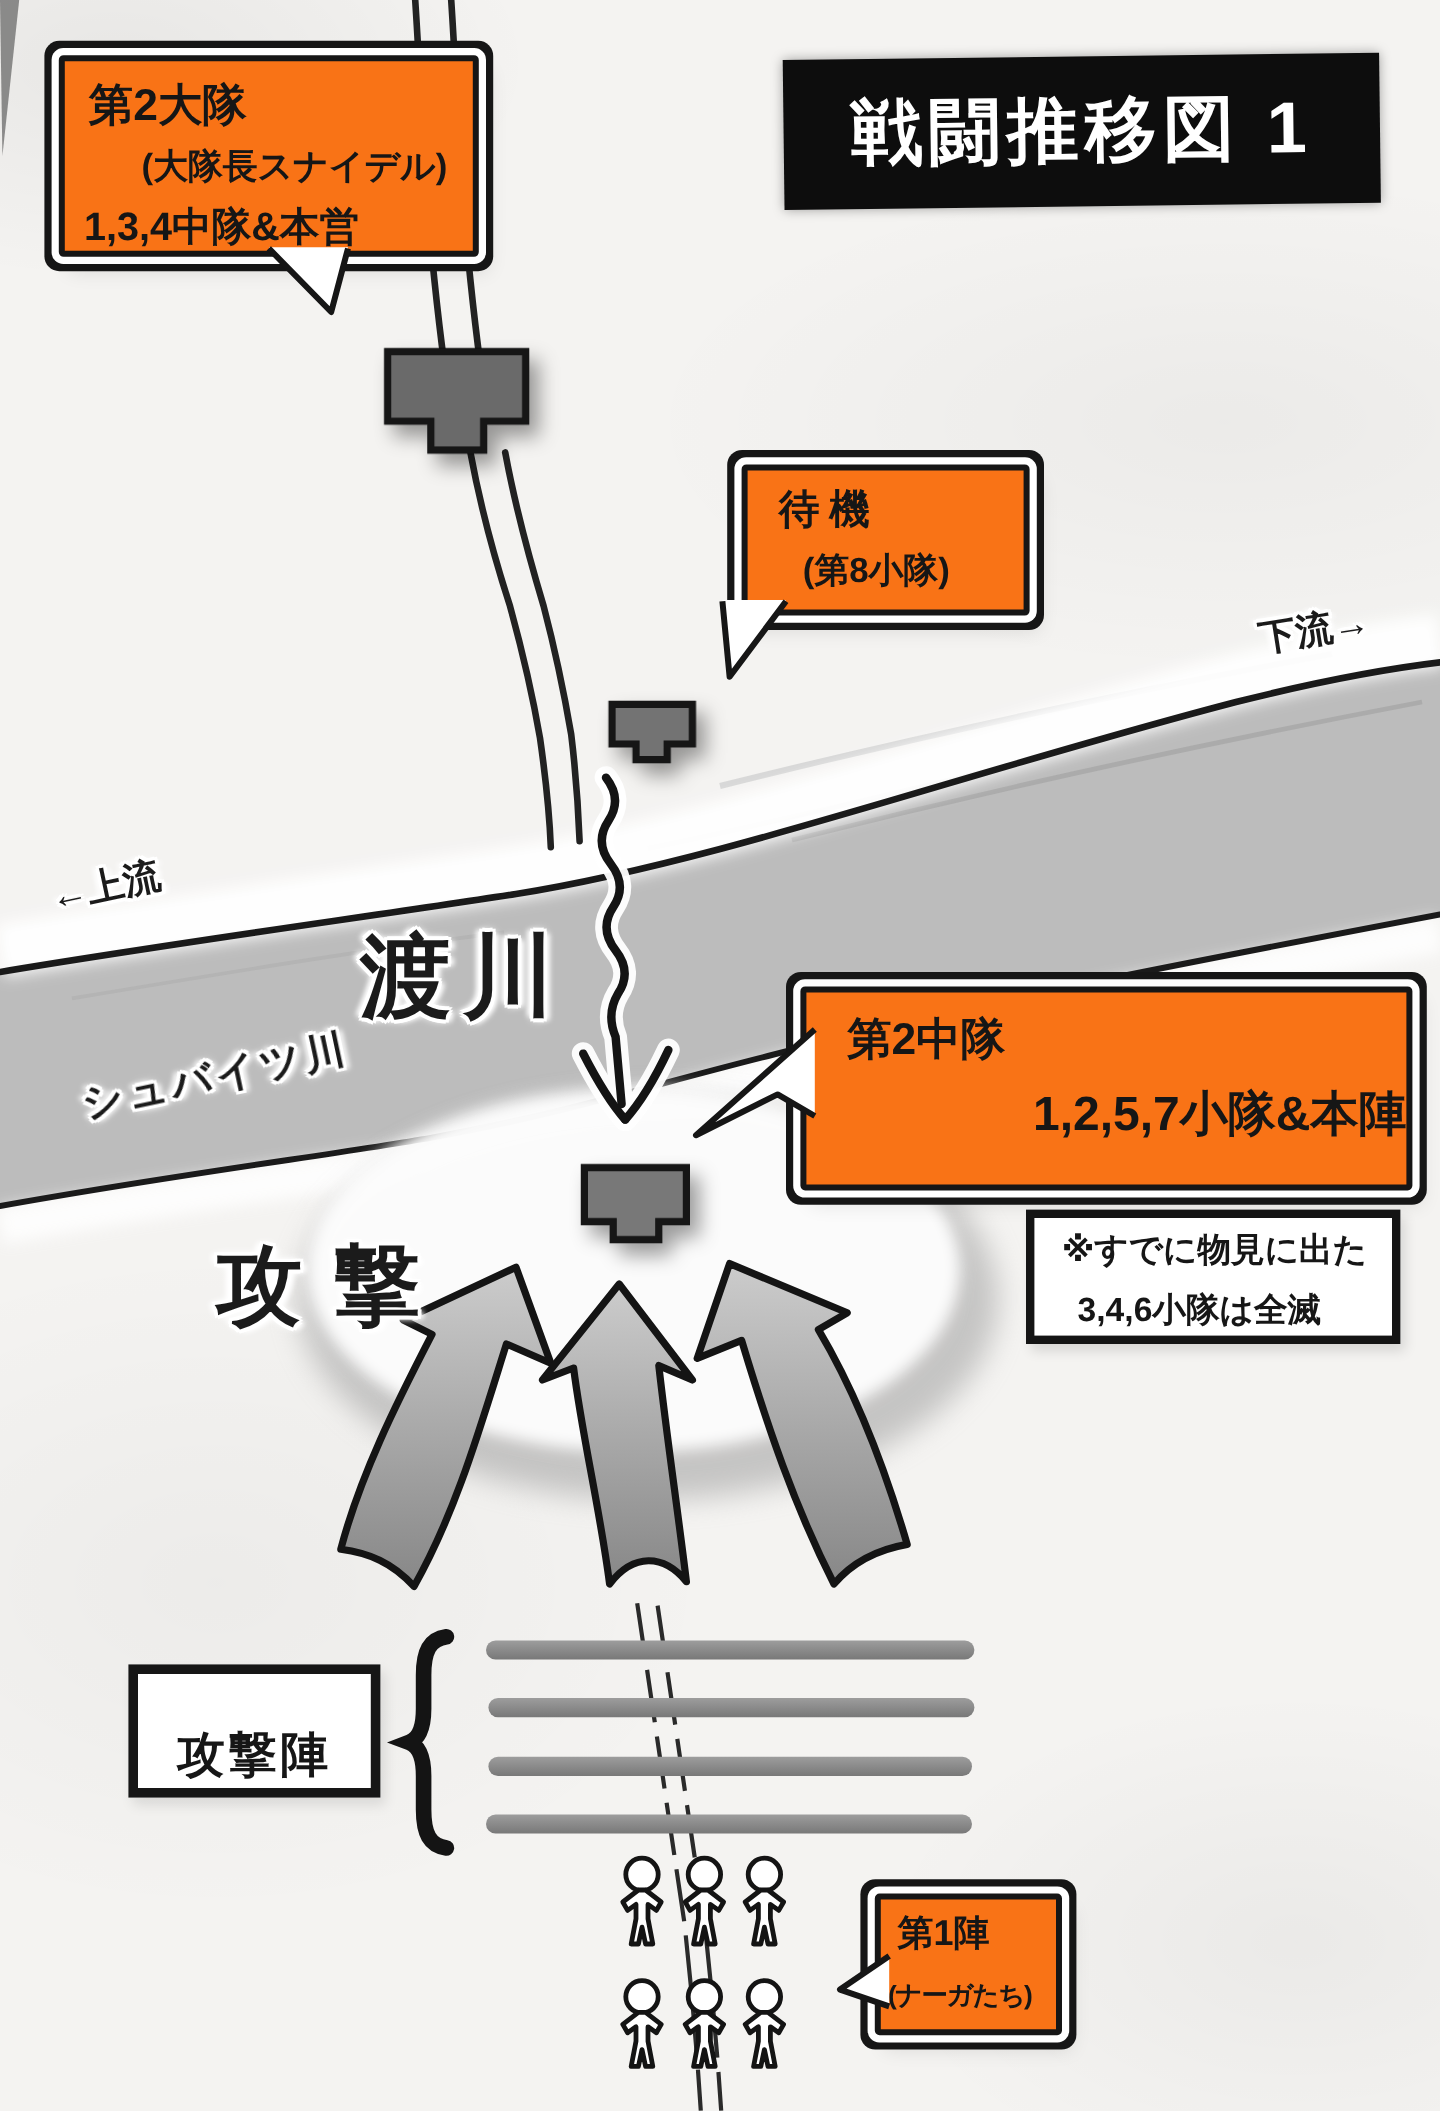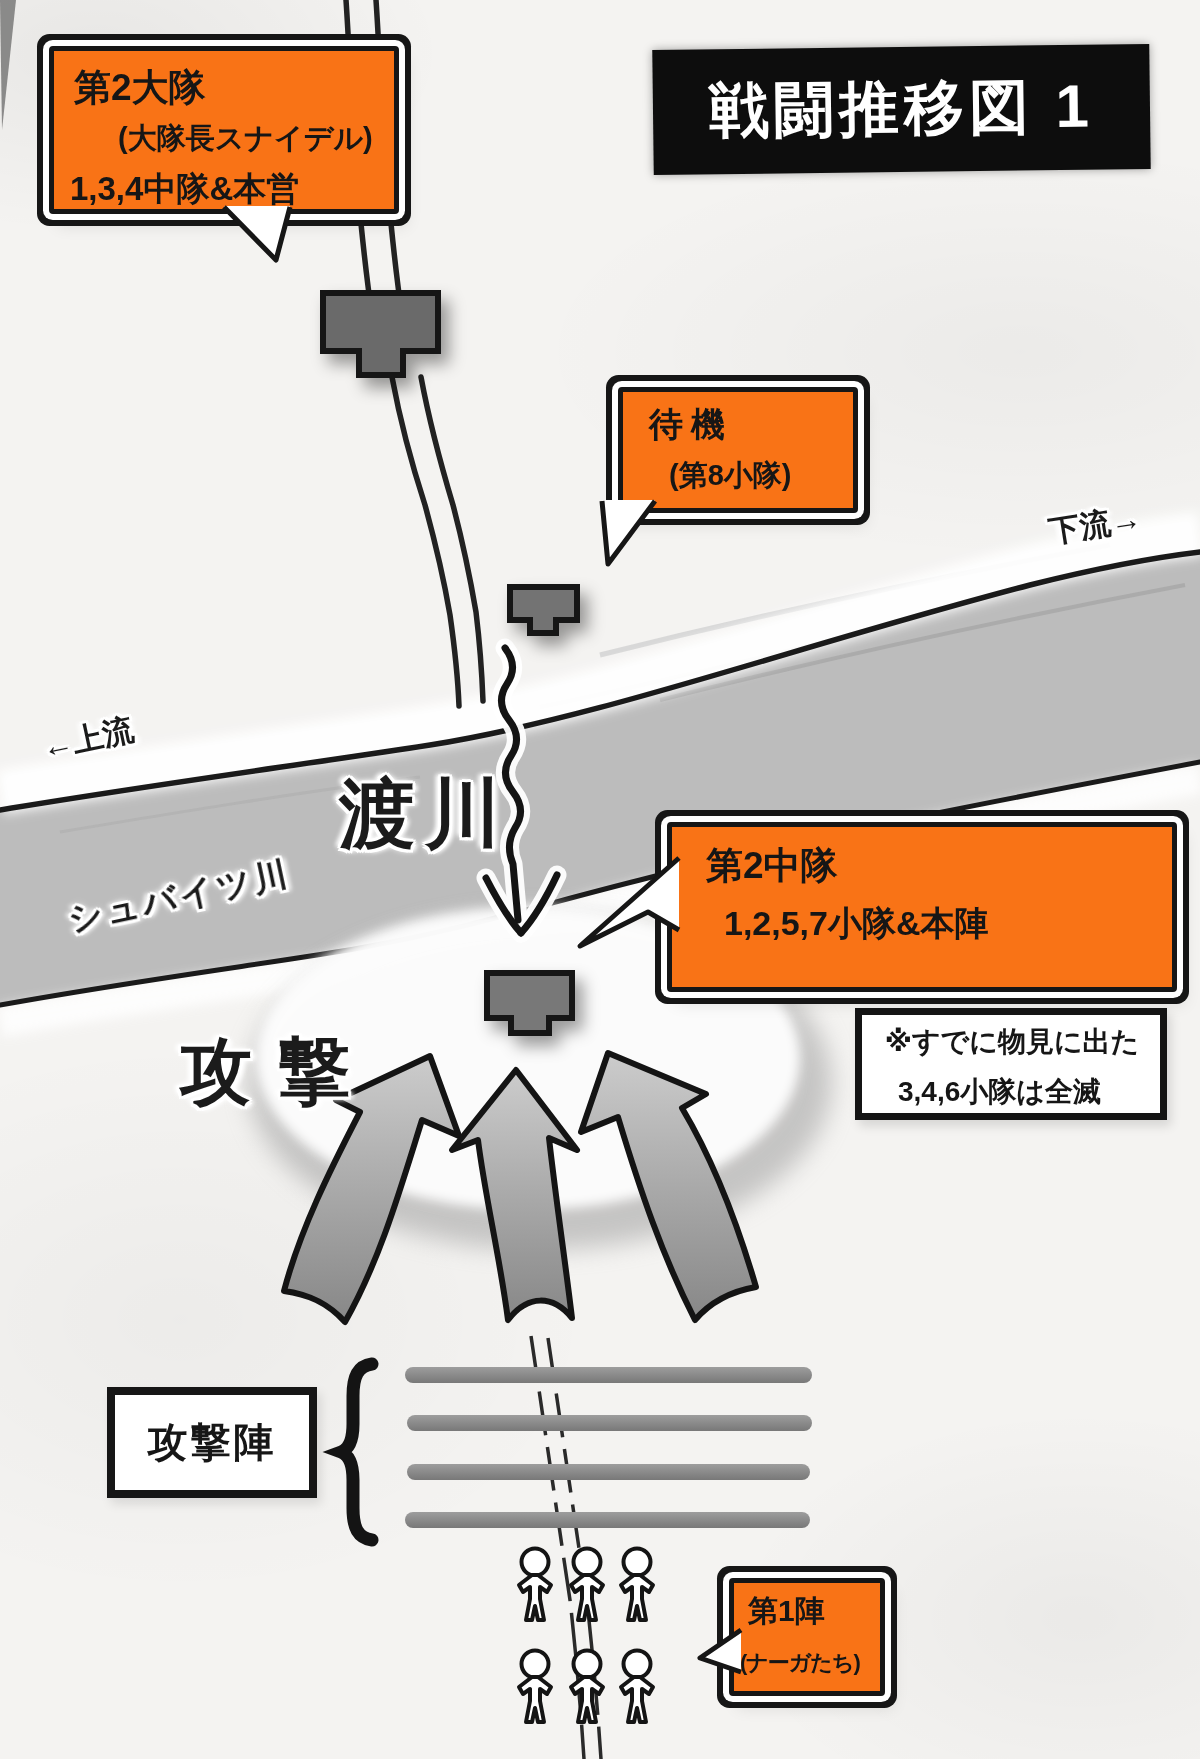--- a/index.html
+++ b/index.html
@@ -25,21 +25,21 @@
     text-shadow:
       3px 0 0 #fff,-3px 0 0 #fff,0 3px 0 #fff,0 -3px 0 #fff,
       2.5px 2.5px 0 #fff,-2.5px -2.5px 0 #fff,2.5px -2.5px 0 #fff,-2.5px 2.5px 0 #fff,
       5px 2px 4px #fff,-5px -2px 4px #fff,0 0 7px #fff,0 0 10px #fff;
   }
   .serifcjk{font-family:"Liberation Serif","DejaVu Serif",serif;}
 
   .label-upstream{left:38px;top:728px;font-size:31px;transform:rotate(-12deg);transform-origin:left top;}
   .label-downstream{left:1046px;top:512px;font-size:31px;transform:rotate(-9deg);transform-origin:left top;}
   .label-rivername{left:64px;top:898px;font-size:34px;letter-spacing:3px;transform:rotate(-12deg);transform-origin:left top;}
-  .label-crossing{left:300px;top:764px;font-size:76px;letter-spacing:10px;margin-left:39px;}
+  .label-crossing{left:300px;top:764px;font-size:76px;letter-spacing:10px;}
   .label-attack{left:180px;top:1024px;font-size:72px;letter-spacing:26px;}
 
   
   .title-banner{
     left:653px;top:47px;width:497px;height:125px;background:#0d0d0d;color:#fff;
     z-index:3;display:flex;align-items:center;justify-content:center;
     font-size:60px;font-weight:700;letter-spacing:5px;transform:rotate(-0.7deg);
     box-shadow:0 0 10px rgba(0,0,0,0.35);white-space:nowrap;
   }
 
@@ -54,37 +54,37 @@
   .bubble-battalion .l1{padding:12px 0 0 20px;font-size:37px;}
   .bubble-battalion .l2{padding:6px 0 0 64px;font-size:29px;}
   .bubble-battalion .l3{padding:8px 0 0 16px;font-size:33px;}
 
   .bubble-standby{left:597px;top:387px;width:230px;height:116px;margin-left:21px;}
   .bubble-standby .l1{padding:10px 0 0 26px;font-size:34px;letter-spacing:8px;}
   .bubble-standby .l2{padding:8px 0 0 46px;font-size:29px;}
 
   .bubble-company{left:667px;top:822px;width:500px;height:160px;}
   .bubble-company .l1{padding:14px 0 0 34px;font-size:37px;}
-  .bubble-company .l2{padding:10px 0 0 52px;font-size:34px;}
+  .bubble-company .l2{padding:10px 0 0 52px;font-size:40px;text-align:right;}
 
   .bubble-vanguard{left:729px;top:1578px;width:146px;height:108px;}
   .bubble-vanguard .l1{padding:8px 0 0 14px;font-size:30px;}
   .bubble-vanguard .l2{padding:16px 0 0 6px;font-size:22px;letter-spacing:-1px;}
 
   .note-box{
     left:855px;top:1008px;width:298px;height:98px;background:#fff;
     border:7px solid #141414;z-index:4;box-shadow:4px 6px 10px rgba(0,0,0,0.12);
   }
   .note-box div{white-space:nowrap;font-weight:700;font-size:28px;}
   .note-box .l1{padding:8px 0 0 2px;text-align:center;}
   .note-box .l2{padding:12px 0 0 36px;}
 
   .formation-box{
     left:107px;top:1387px;width:194px;height:95px;background:#fff;
-    border:8px solid #161616;z-index:3;display:flex;align-items:center;justify-content:center;
+    border:8px solid #161616;z-index:3;display:flex;align-items:flex-end;justify-content:center;
     font-size:40px;font-weight:700;letter-spacing:3px;white-space:nowrap;
     box-shadow:4px 6px 10px rgba(0,0,0,0.10);
     font-family:Liberation Mono, monospace;
   }
 </style>
 </head>
 <body>
 
 <svg id="diagram-svg" width="1200" height="1759" viewBox="0 0 1200 1759">
   <defs>

